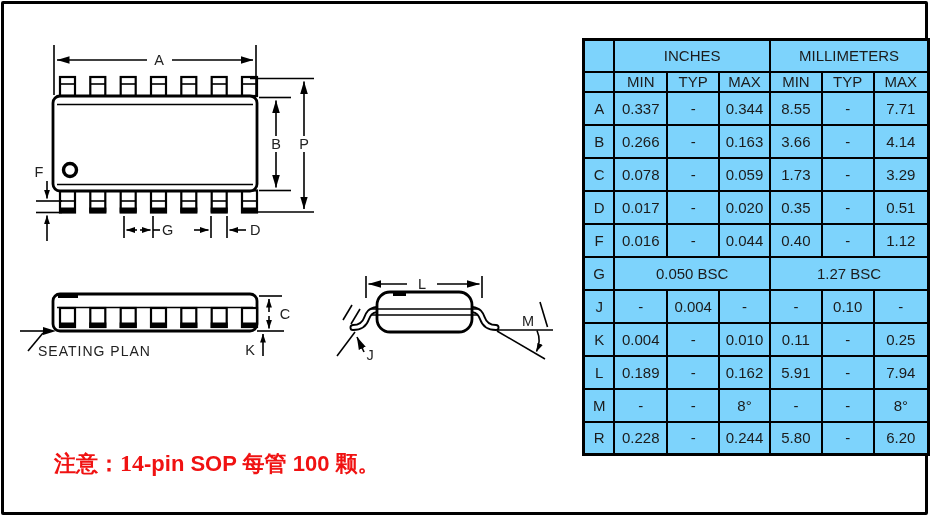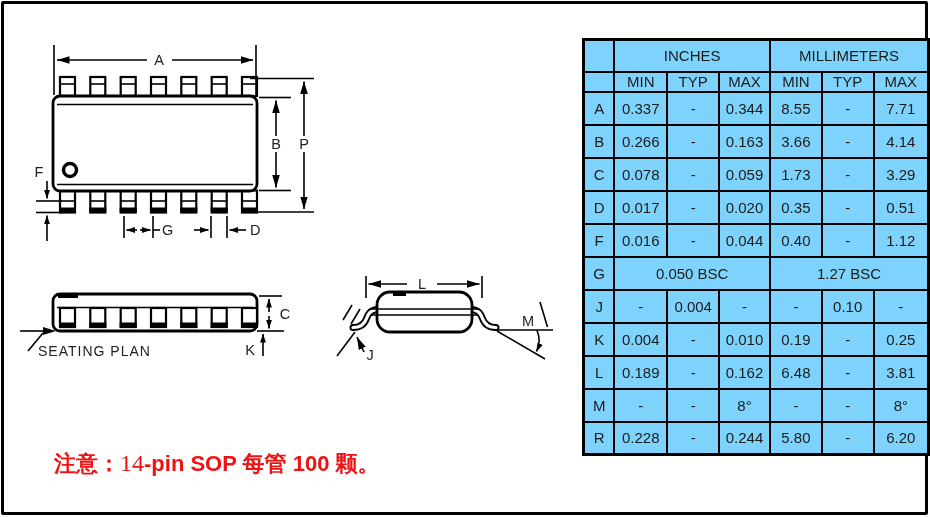--- a/index.html
+++ b/index.html
@@ -19,21 +19,21 @@
   .seat{letter-spacing:1px;font-size:14px;}
   .dim-table{position:absolute;left:566px;top:38px;border-collapse:collapse;table-layout:fixed;
              background:#7dd3fc;font-size:15px;color:#1b1b1b;border:3px solid #000;margin-left:16px;}
   .dim-table th,.dim-table td{border:2px solid #000;text-align:center;vertical-align:middle;
              padding:0;font-weight:normal;}
   .dim-table tr.h1{height:32px;}
   .dim-table tr.h2{height:20px;}
   .dim-table tbody tr{height:33px;}
   .note{position:absolute;left:54px;top:449px;font-size:22px;font-weight:bold;color:#f01212;
         white-space:nowrap;}
-  .note .serif{font-family:"Liberation Serif",serif;font-weight:normal;font-size:24px;}
+  .note .serif{font-family:"Liberation Serif",serif;font-weight:bold;font-size:24px;}
 </style>
 </head>
 <body>
 
 <div class="page">
   <div class="frame"></div>
 
   <svg class="drawing" width="930" height="517" viewBox="0 0 930 517">
     <defs>
       <marker id="ah" markerUnits="userSpaceOnUse" markerWidth="13" markerHeight="9" refX="12.5" refY="4.5" orient="auto">
@@ -277,32 +277,32 @@
         <td>-</td>
         <td>-</td>
         <td>0.10</td>
         <td>-</td>
       </tr>
       <tr>
         <th>K</th>
         <td>0.004</td>
         <td>-</td>
         <td>0.010</td>
-        <td>0.19</td>
+        <td>0.11</td>
         <td>-</td>
         <td>0.25</td>
       </tr>
       <tr>
         <th>L</th>
         <td>0.189</td>
         <td>-</td>
         <td>0.162</td>
-        <td>6.48</td>
-        <td>-</td>
-        <td>3.81</td>
+        <td>5.91</td>
+        <td>-</td>
+        <td>7.94</td>
       </tr>
       <tr>
         <th>M</th>
         <td>-</td>
         <td>-</td>
         <td>8°</td>
         <td>-</td>
         <td>-</td>
         <td>8°</td>
       </tr>

